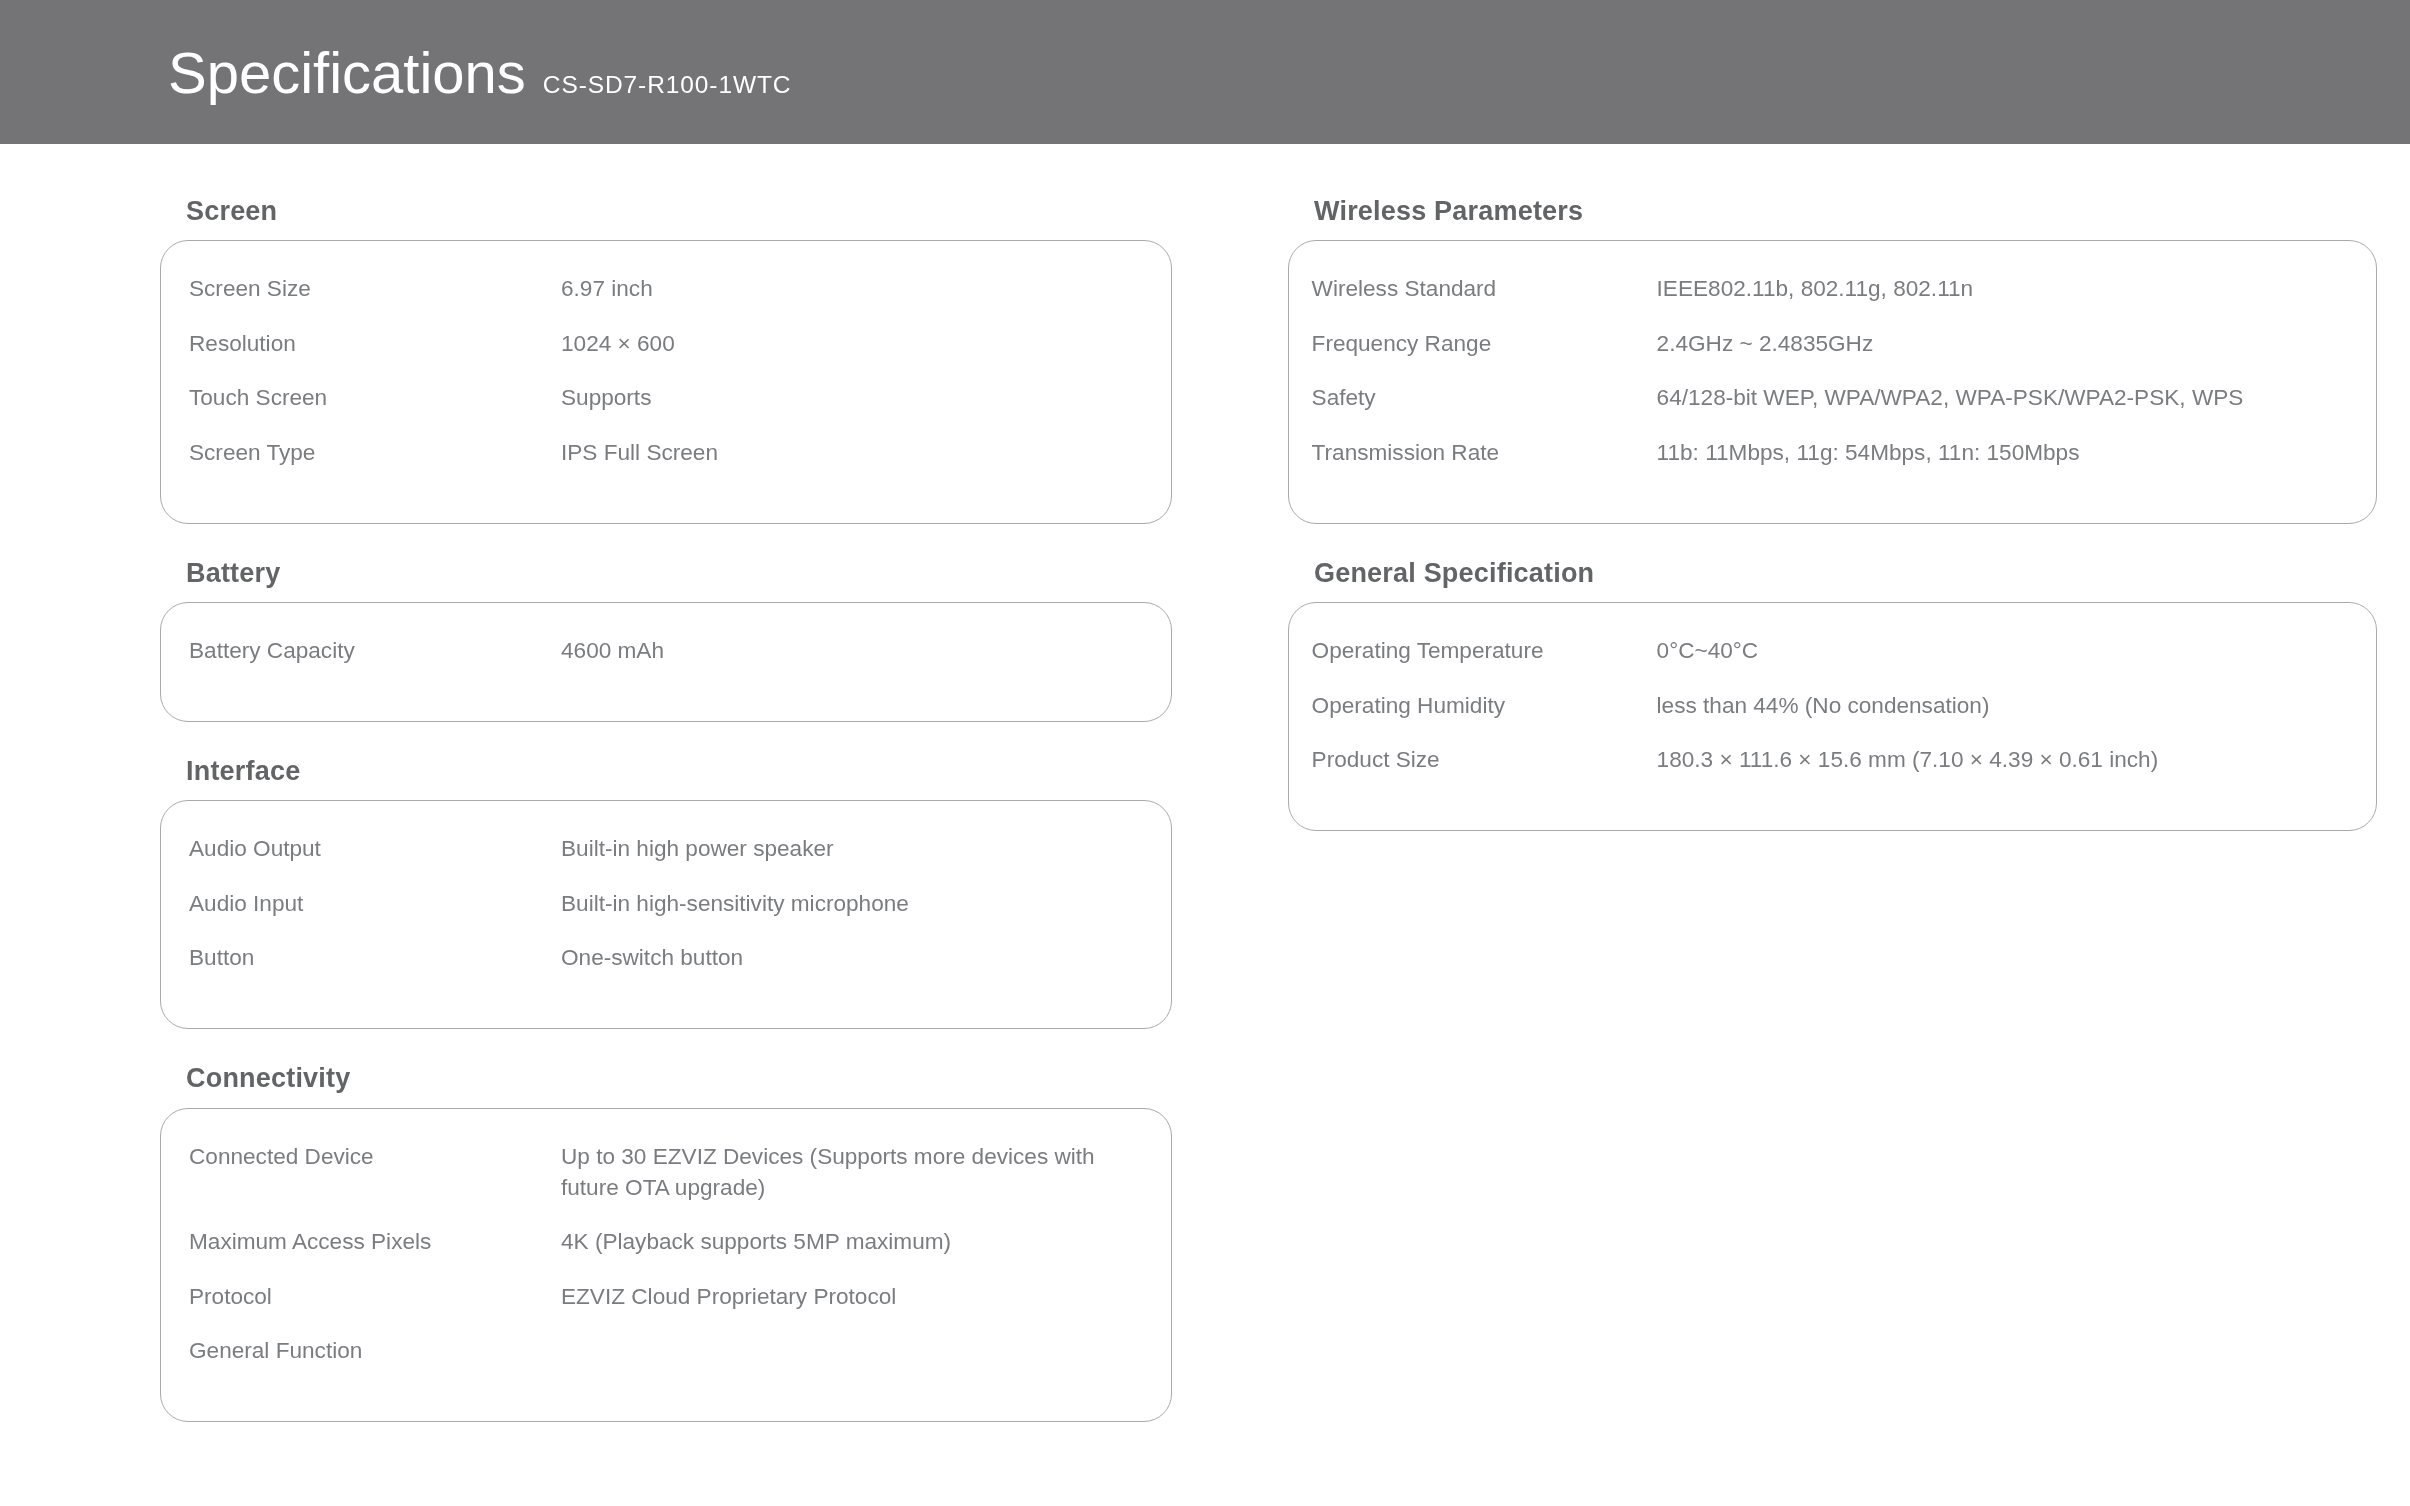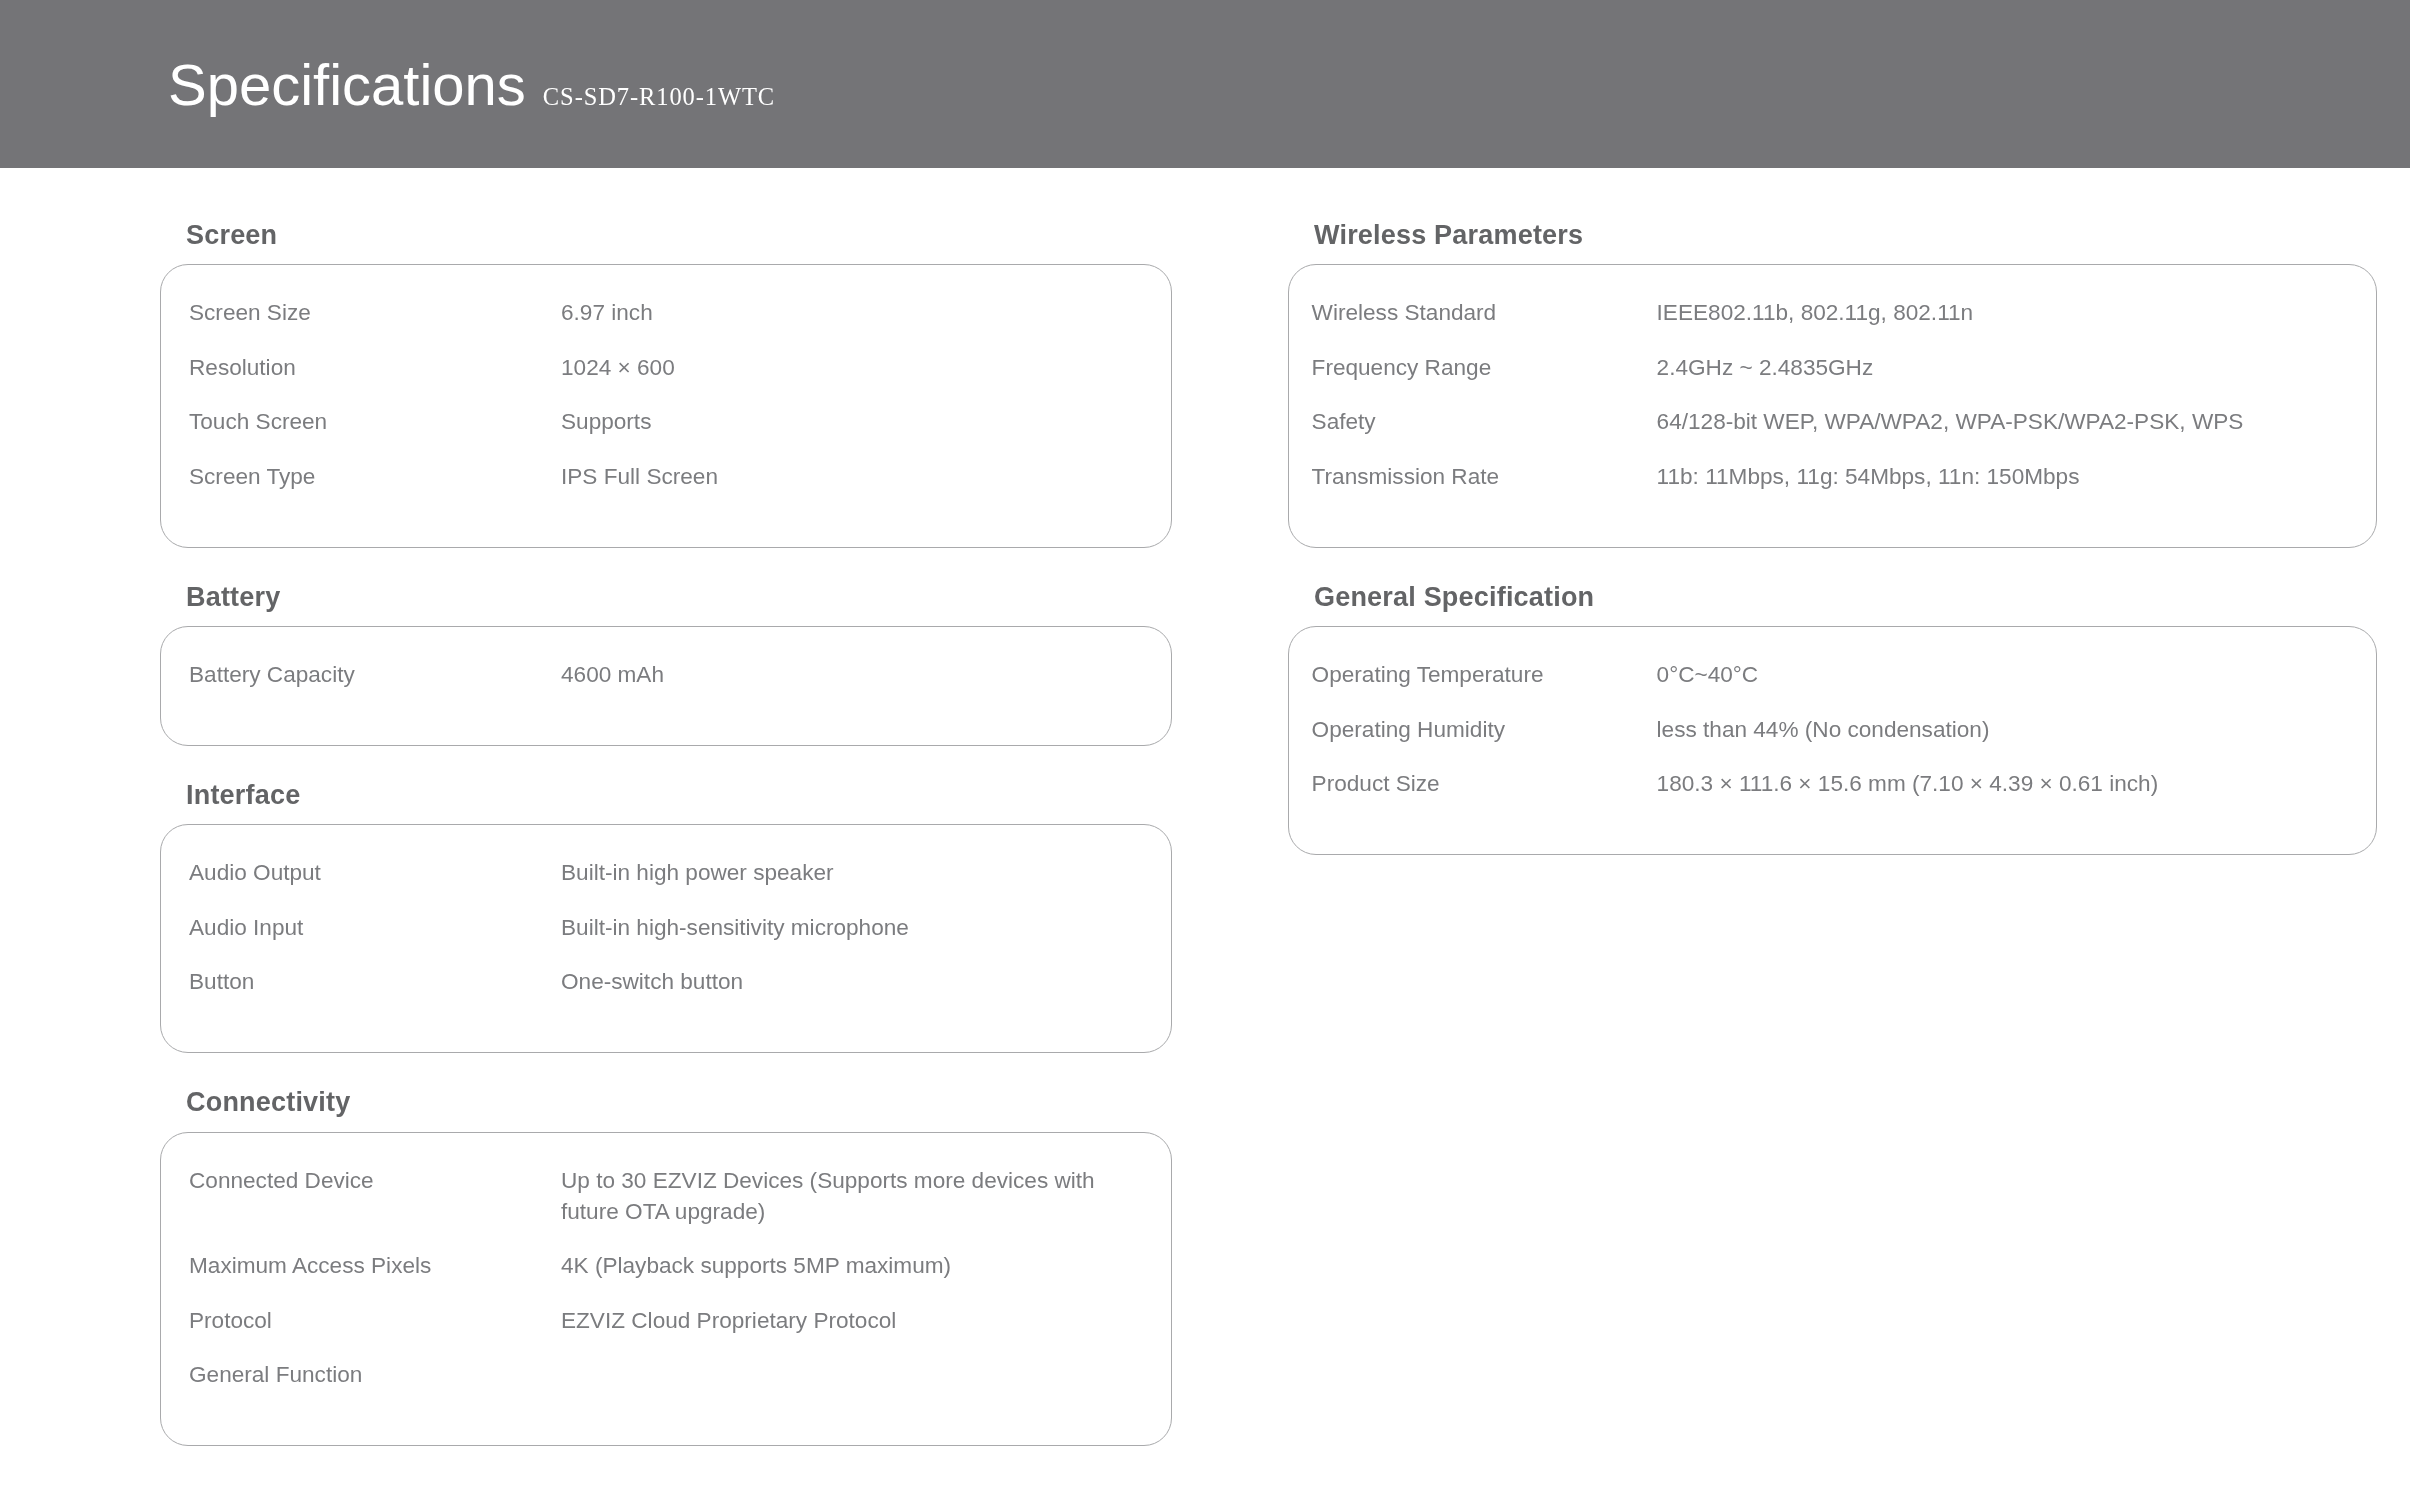--- a/index.html
+++ b/index.html
@@ -12,21 +12,21 @@
   }
   * { box-sizing: border-box; }
   html, body {
     margin: 0; padding: 0;
     background: var(--page-bg);
     font-family: "Liberation Sans", sans-serif;
   }
   body { width: 2411px; height: 1507px; overflow: hidden; }
 
   .header {
-    height: 168px;
+    height: 144px;
     background: var(--header-bg);
     display: flex;
     align-items: center;
     padding-left: 168px;
   }
   .header-inner {
     display: flex;
     align-items: baseline;
     gap: 17px;
   }
@@ -35,21 +35,20 @@
     font-weight: 400;
     color: var(--header-text);
     letter-spacing: 0px;
     margin: 0;
   }
   .model-number {
     font-size: 24.5px;
     font-weight: 400;
     color: var(--header-text);
     letter-spacing: 0.9px;
-    font-family: Liberation Serif, serif;
   }
 
   .content {
     display: flex;
     padding: 49px 64px 0 160px;
     gap: 116px;
   }
   .col-left  { width: 1012px; flex: 0 0 1012px; }
   .col-right { width: 1089px; flex: 0 0 1089px; }
 

